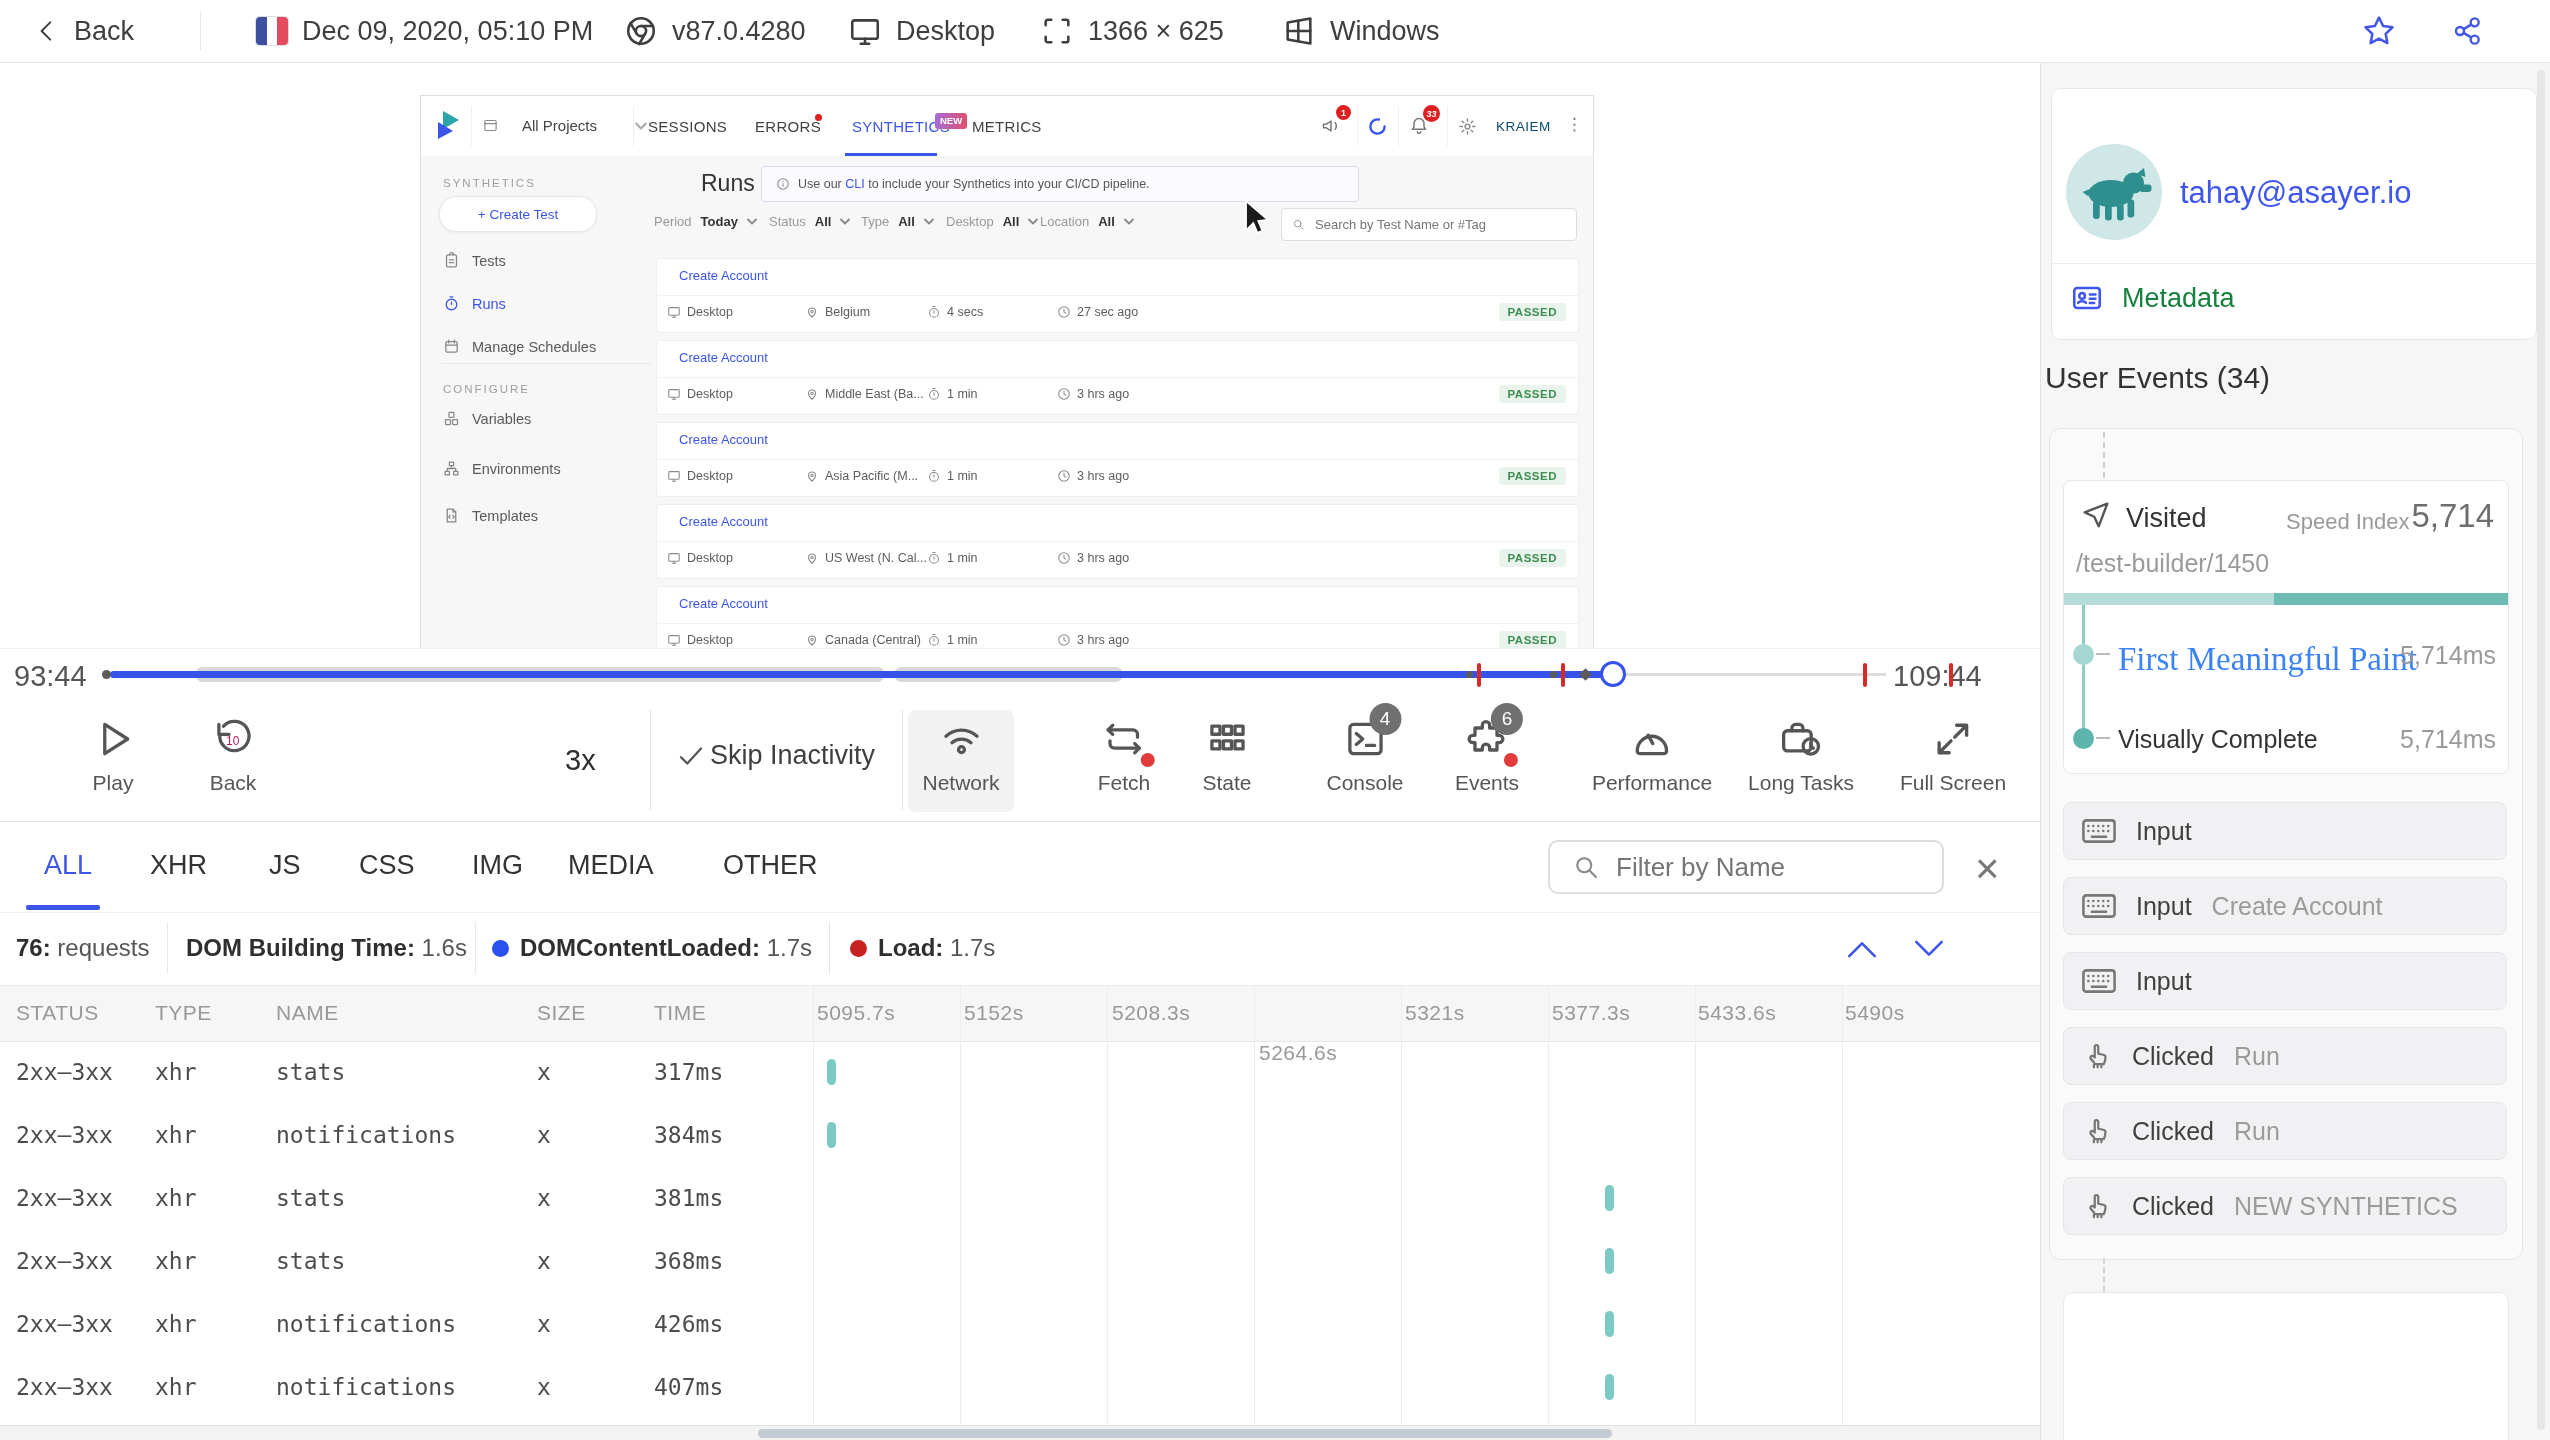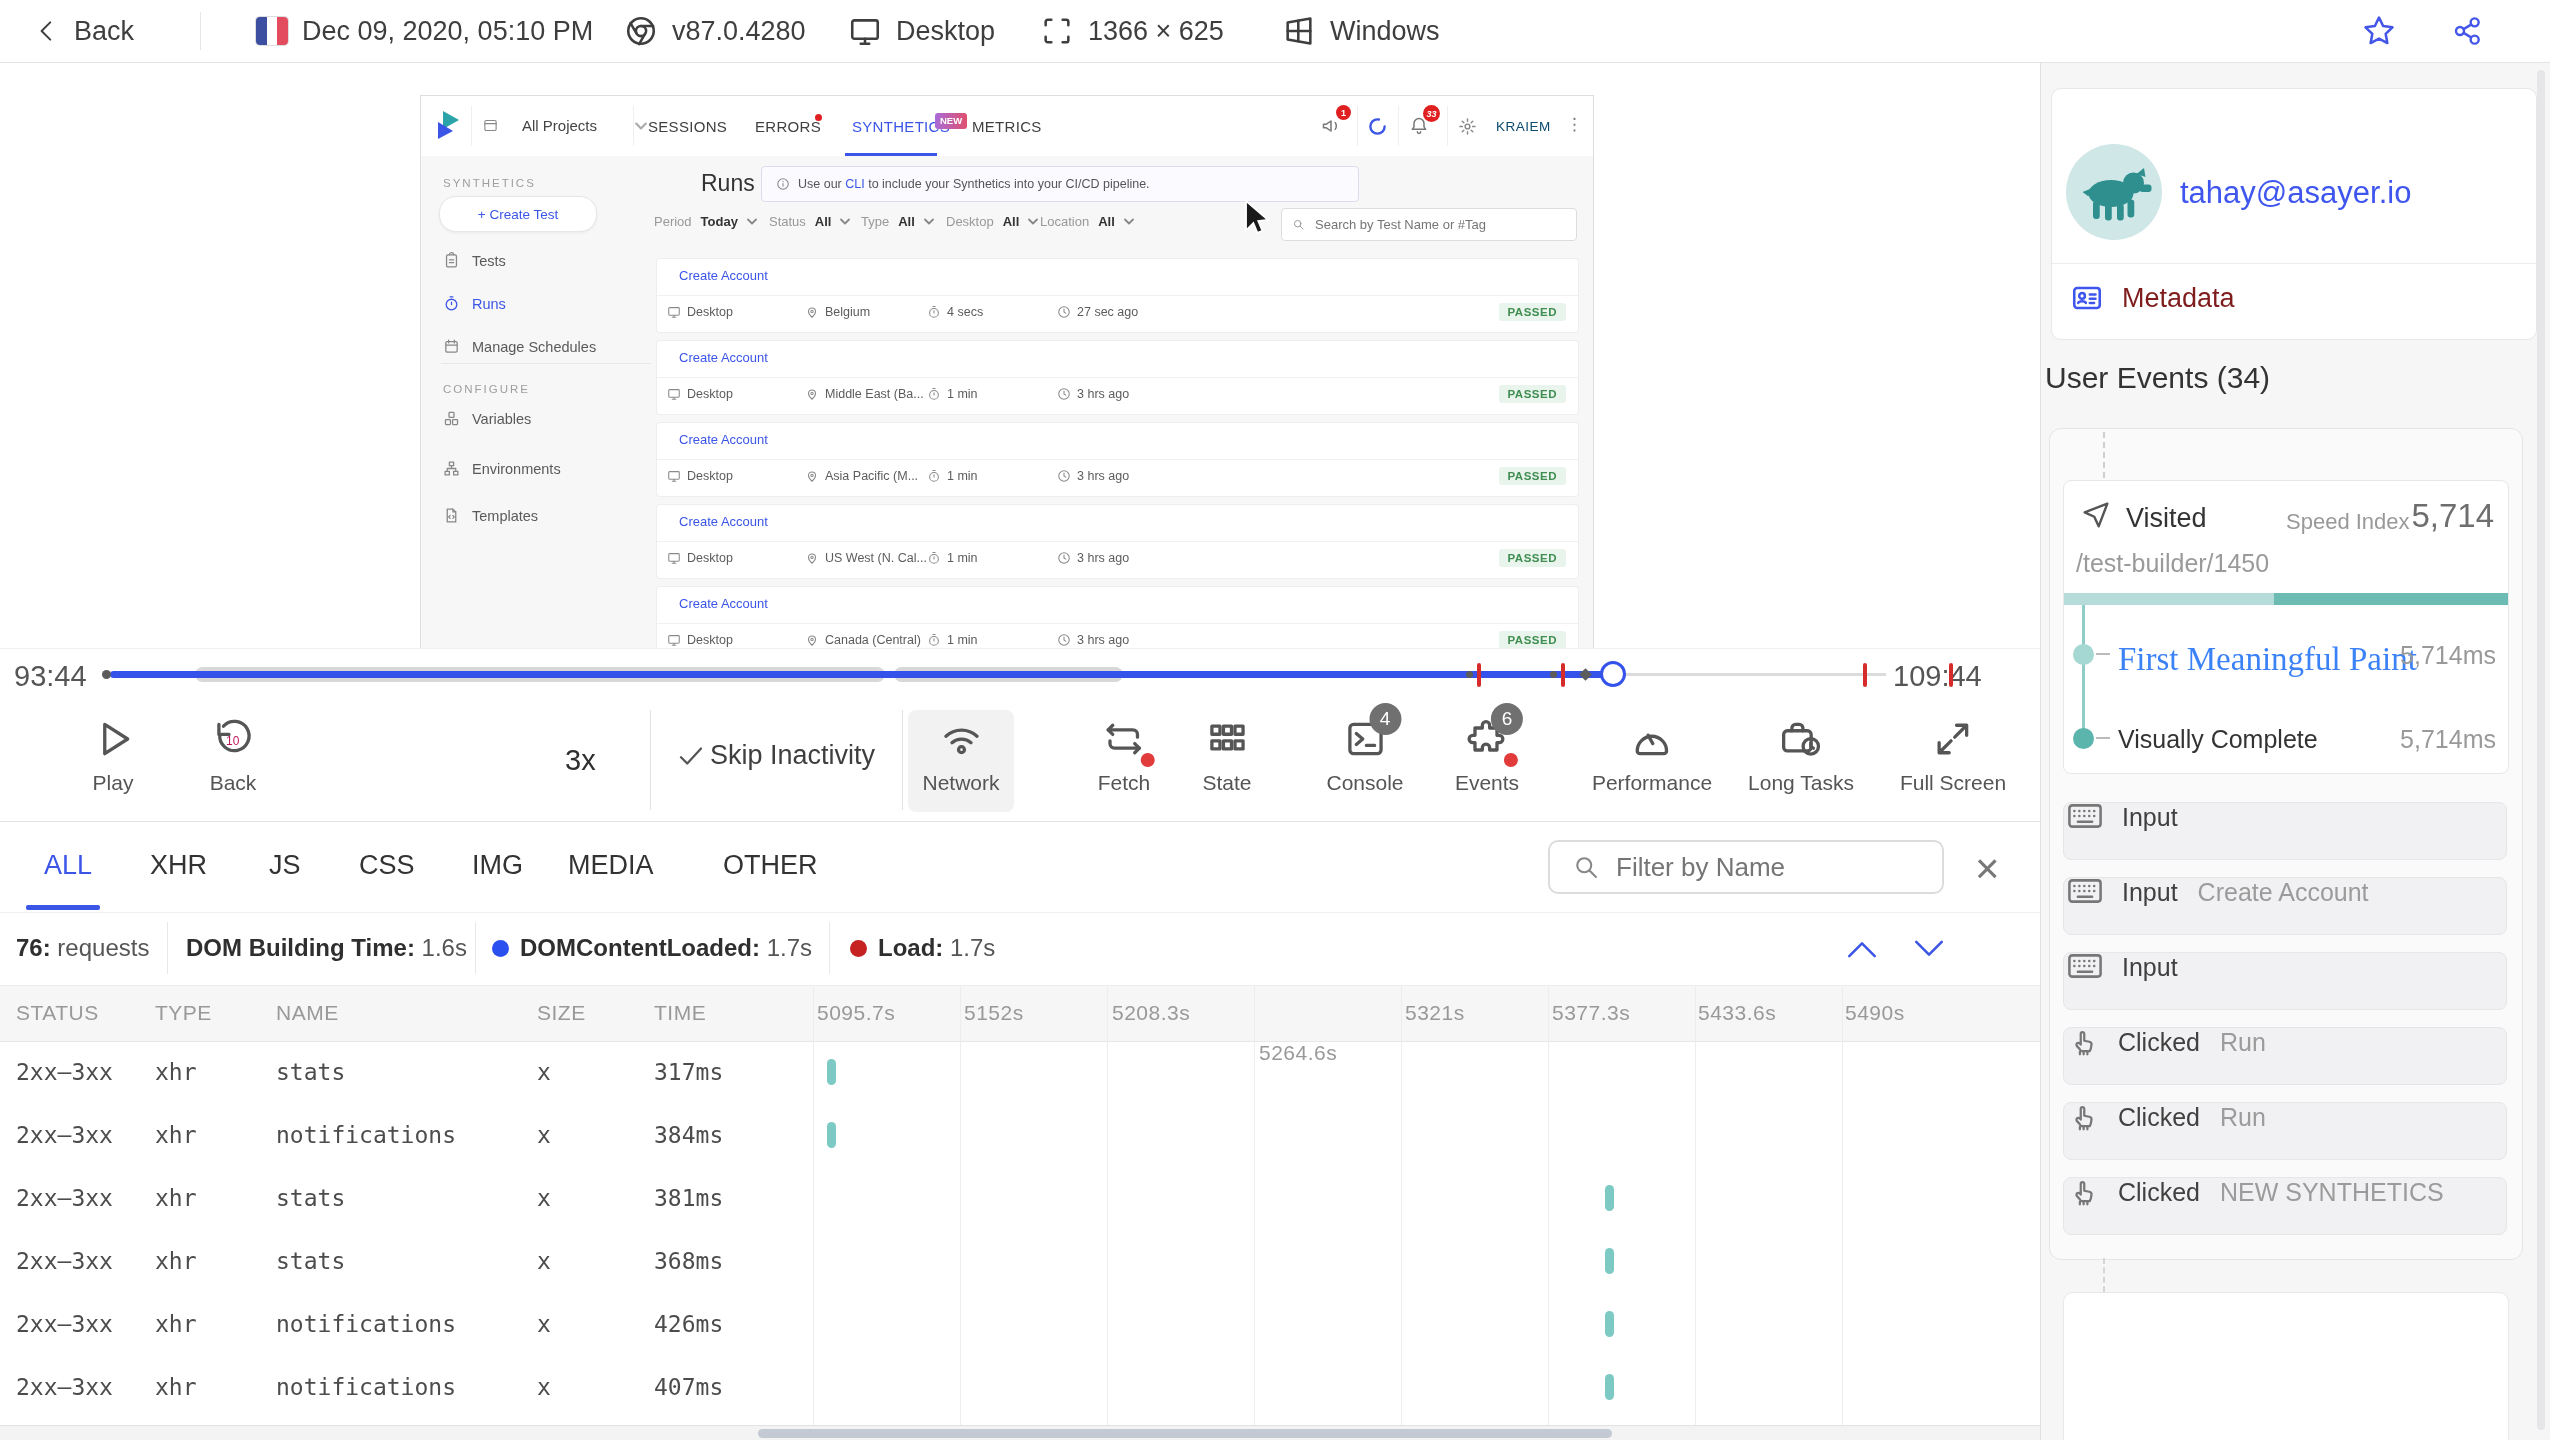--- a/index.html
+++ b/index.html
@@ -53,21 +53,21 @@
   .nethead{position:absolute;left:0;top:985px;width:2040px;height:55px;background:#f6f6f6;border-top:1px solid #ebebeb;border-bottom:1px solid #e7e7e7;}
   .hcell{position:absolute;top:1001px;font-size:21px;color:#999;letter-spacing:.5px;}
   .cdiv{position:absolute;top:985px;height:440px;width:1px;background:#ededed;}
   .ncell{position:absolute;font-family:"DejaVu Sans Mono",monospace;font-size:23px;color:#4c4c4c;white-space:nowrap;}
   .nbar{position:absolute;width:9px;height:26px;border-radius:5px;background:#7ccac3;}
   .nrowhit{position:absolute;left:0;width:2040px;height:63px;}
 
   
   .sidebar{position:absolute;left:2040px;top:62px;width:510px;height:1378px;background:#f6f6f7;border-left:1px solid #e1e1e1;overflow:hidden;}
   .ucard{position:absolute;left:10px;top:26px;width:484px;height:250px;background:#fff;border:1px solid #e7e7e7;border-radius:10px;}
-  .ecard{position:absolute;left:22px;width:444px;height:58px;background:#f1f1f3;border:1px solid #e6e6e8;border-radius:8px;display:flex;padding-left:4px;box-sizing:border-box;gap:20px;}
+  .ecard{position:absolute;left:22px;width:444px;height:58px;background:#f1f1f3;border:1px solid #e6e6e8;border-radius:8px;display:flex;align-items:center;padding-left:18px;box-sizing:border-box;gap:20px;}
   .elabel{font-size:25px;color:#404040;}
   .etarget{font-size:25px;color:#9b9b9b;}
   .vcard{position:absolute;left:22px;top:418px;width:444px;height:292px;background:#fff;border:1px solid #e8e8e8;border-radius:8px;}
 </style>
 </head>
 <body>
 
 <div class="screen">
 
   <div class="topbar">
@@ -700,21 +700,21 @@
         </svg>
       </div>
       <div class="abs" style="left:128px;top:86px;font-size:31px;color:#3e55ee;">tahay@asayer.io</div>
       <div class="abs" style="left:0;top:174px;width:100%;height:1px;background:#ececec;"></div>
       <div class="abs" style="left:18px;top:192px;display:flex;align-items:center;gap:18px;">
         <svg class="ic" width="34" height="34" viewBox="0 0 24 24" style="color:#3e55ee;">
             <rect x="3" y="5" width="18" height="14" rx="2"></rect>
             <circle cx="8.5" cy="10.5" r="2"></circle>
             <path d="M5.8 15.5c.5-1.6 4.9-1.6 5.4 0M14 9.5h4M14 12.5h4M14 15.5h3"></path>
           </svg>
-        <span style="font-size:27px;color:#7f1d1d;">Metadata</span>
+        <span style="font-size:27px;color:#15803d;">Metadata</span>
       </div>
     </div>
 
     <div class="abs" style="left:4px;top:299px;font-size:30px;color:#333;">User Events (34)</div>
 
     <div class="abs" style="left:8px;top:366px;width:472px;height:830px;border:1px solid #e5e5e5;border-radius:12px;background:#fafafb;"></div>
     <div class="abs" style="left:62px;top:370px;width:0;height:46px;border-left:2px dashed #cfcfcf;"></div>
 
     <div class="vcard">
       <svg class="ic abs" style="left:16px;top:18px;color:#555;" width="32" height="32" viewBox="0 0 24 24">

